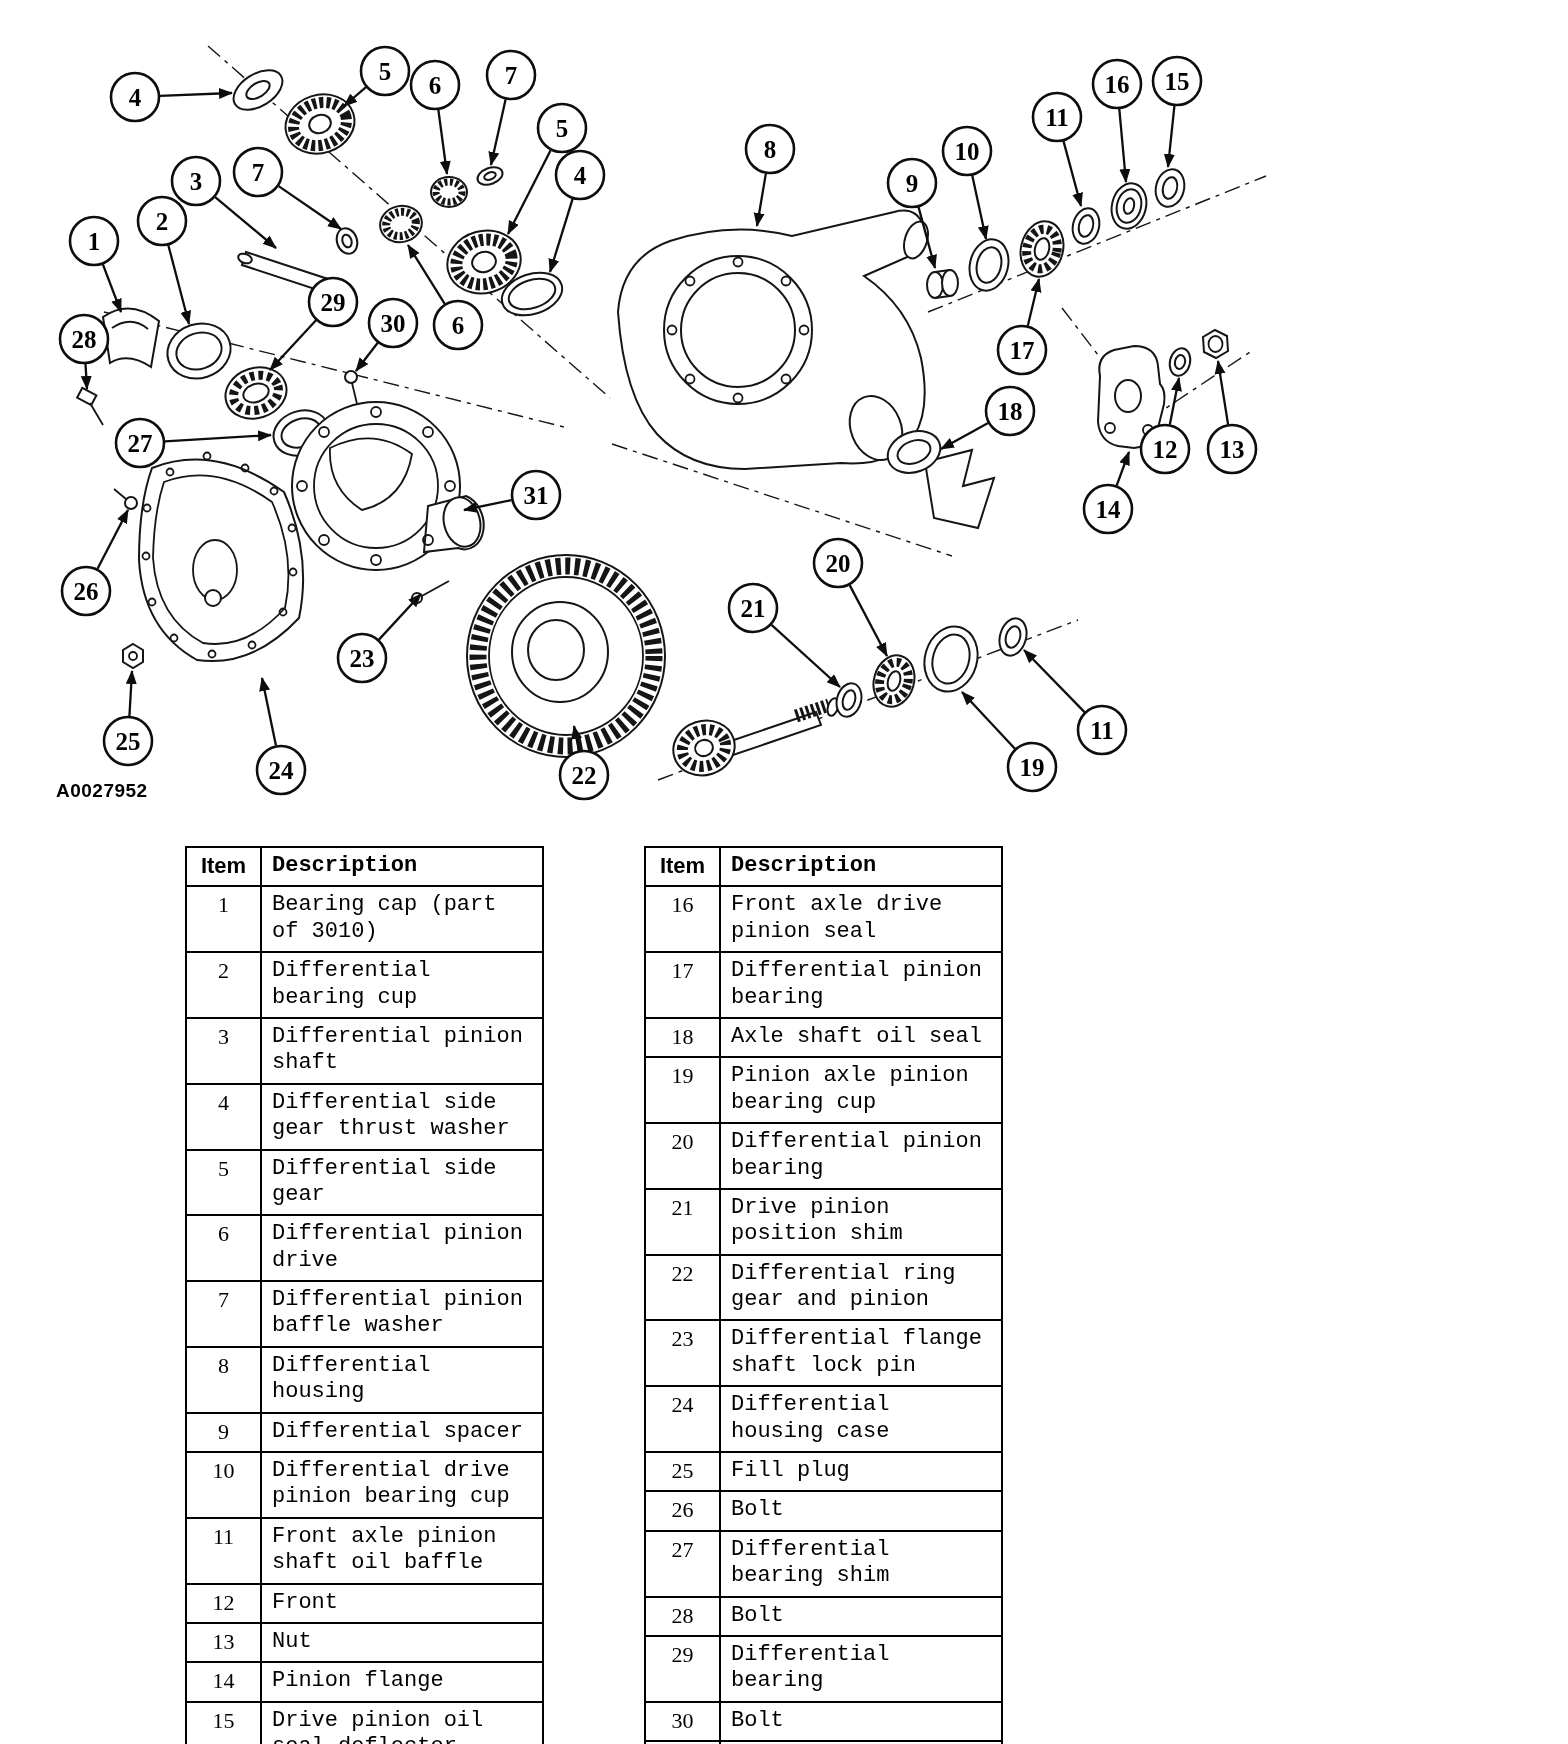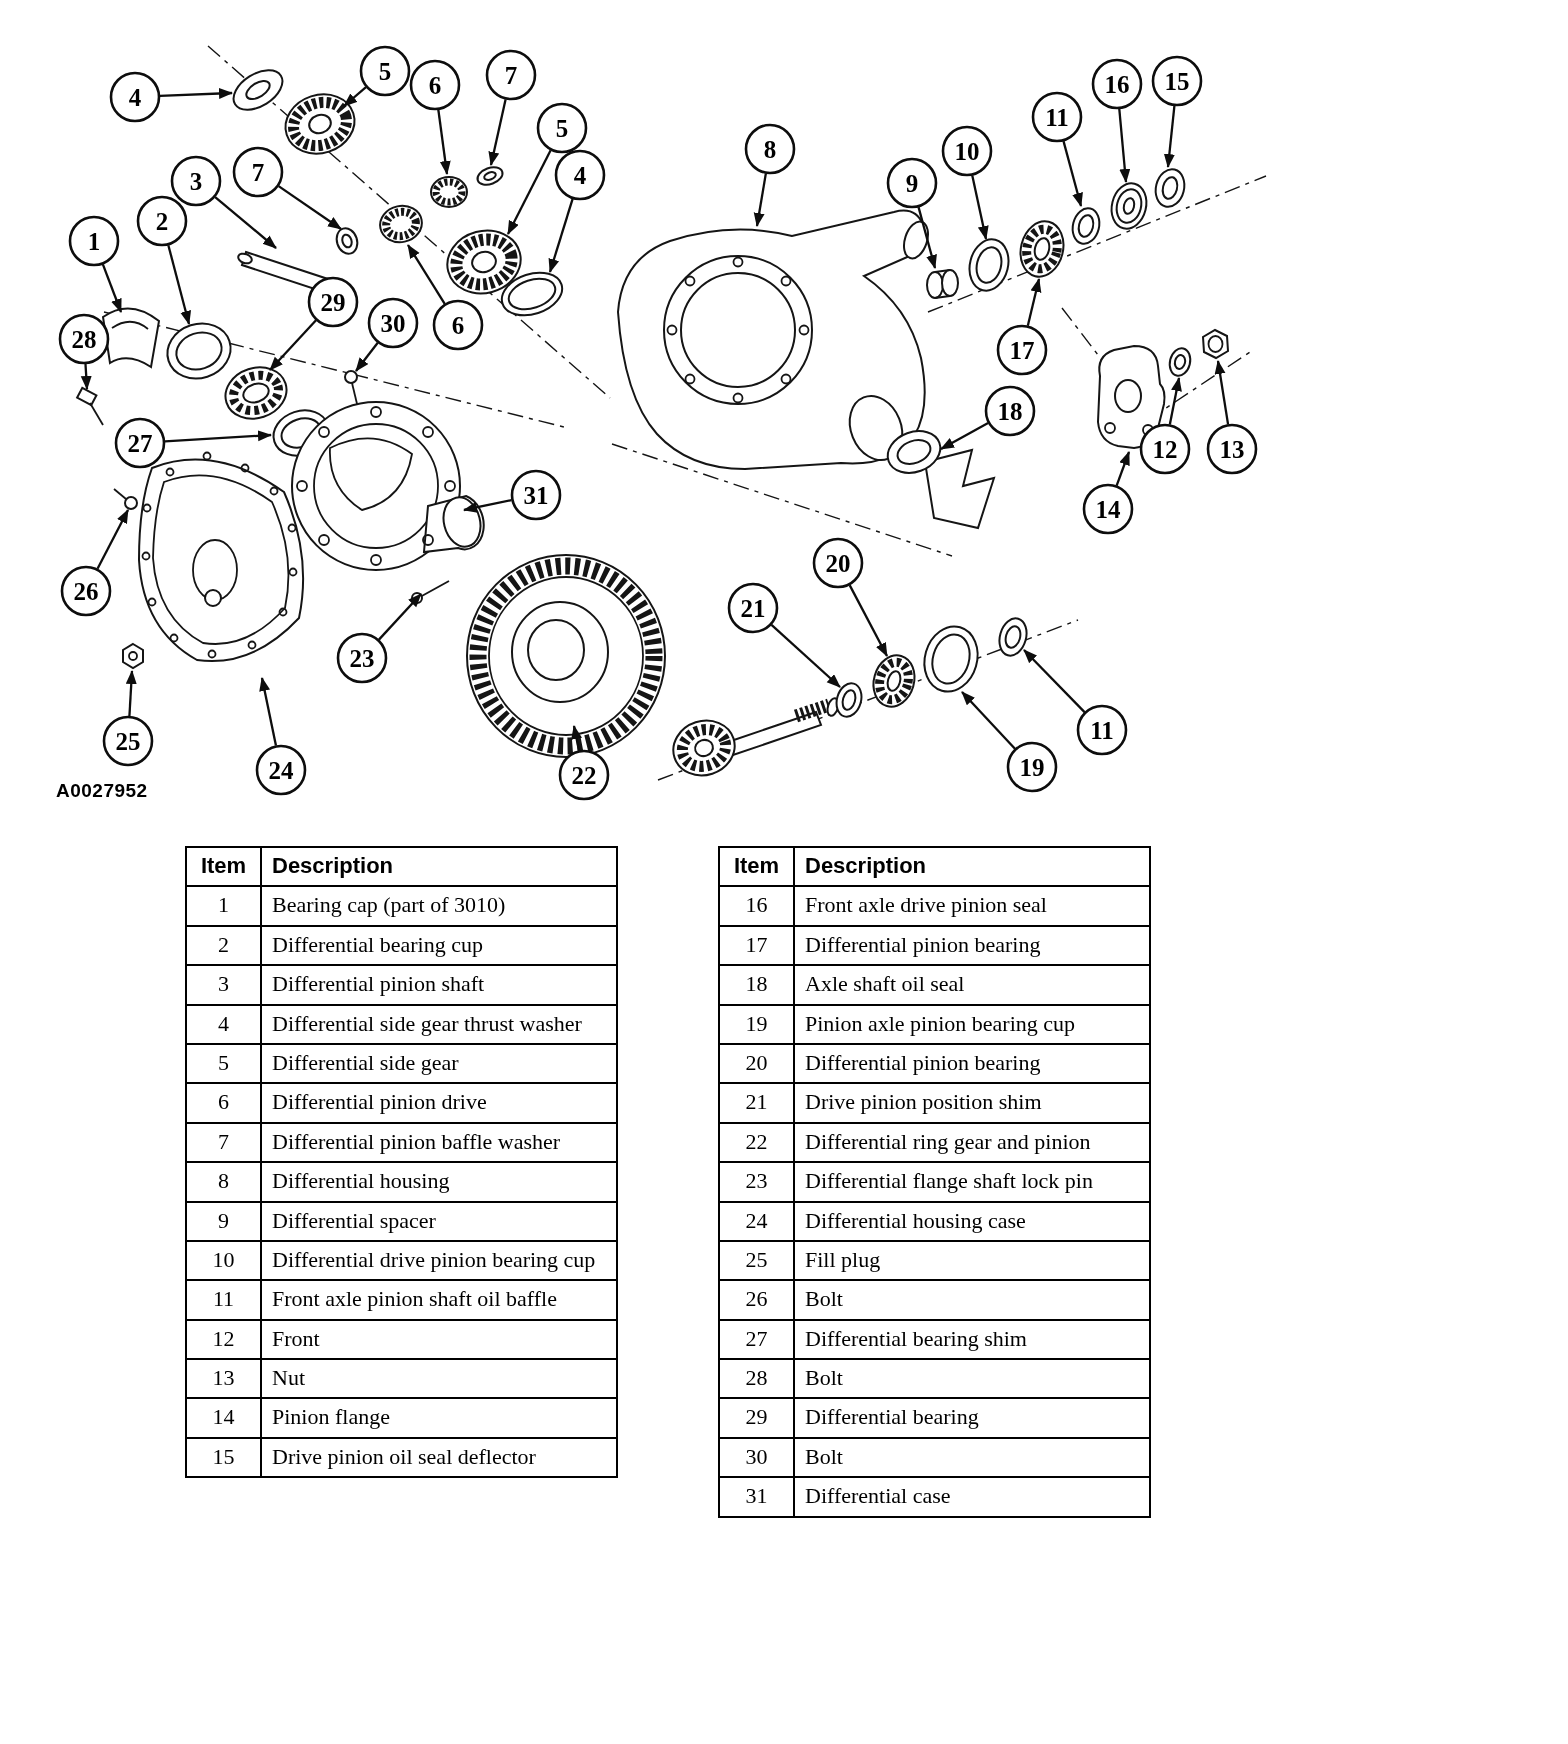--- a/index.html
+++ b/index.html
@@ -29,21 +29,21 @@
   .tables { position:absolute; top:846px; left:185px; display:flex; align-items:flex-start; gap:100px; }
   table.parts { border-collapse:collapse; background:#fff; }
   table.parts th, table.parts td {
     border:2px solid #000; padding:5px 10px 6px; font-size:22px; line-height:1.2; vertical-align:top;
   }
   table.parts th {
     font-family:"Liberation Sans", sans-serif; font-weight:bold; font-size:22px; text-align:left;
   }
   table.parts th.item { width:75px; text-align:center; }
   table.parts td.item { width:75px; text-align:center; font-family:"Liberation Serif", serif; }
-  table.parts th.desc, table.parts td.desc { width:356px; }
+  table.parts th.desc, table.parts td.desc { width:282px;font-family:Liberation Mono, monospace; }
 </style>
 </head>
 <body>
 
 <div class="page">
 
   <svg class="diagram" width="1568" height="820" viewBox="0 0 1568 820">
     <defs>
       <marker id="arrowhead" markerUnits="userSpaceOnUse" markerWidth="15" markerHeight="12" refX="13" refY="5.5" orient="auto">
         <polygon points="0 0, 14 5.5, 0 11" fill="#0d0d0d"></polygon>

